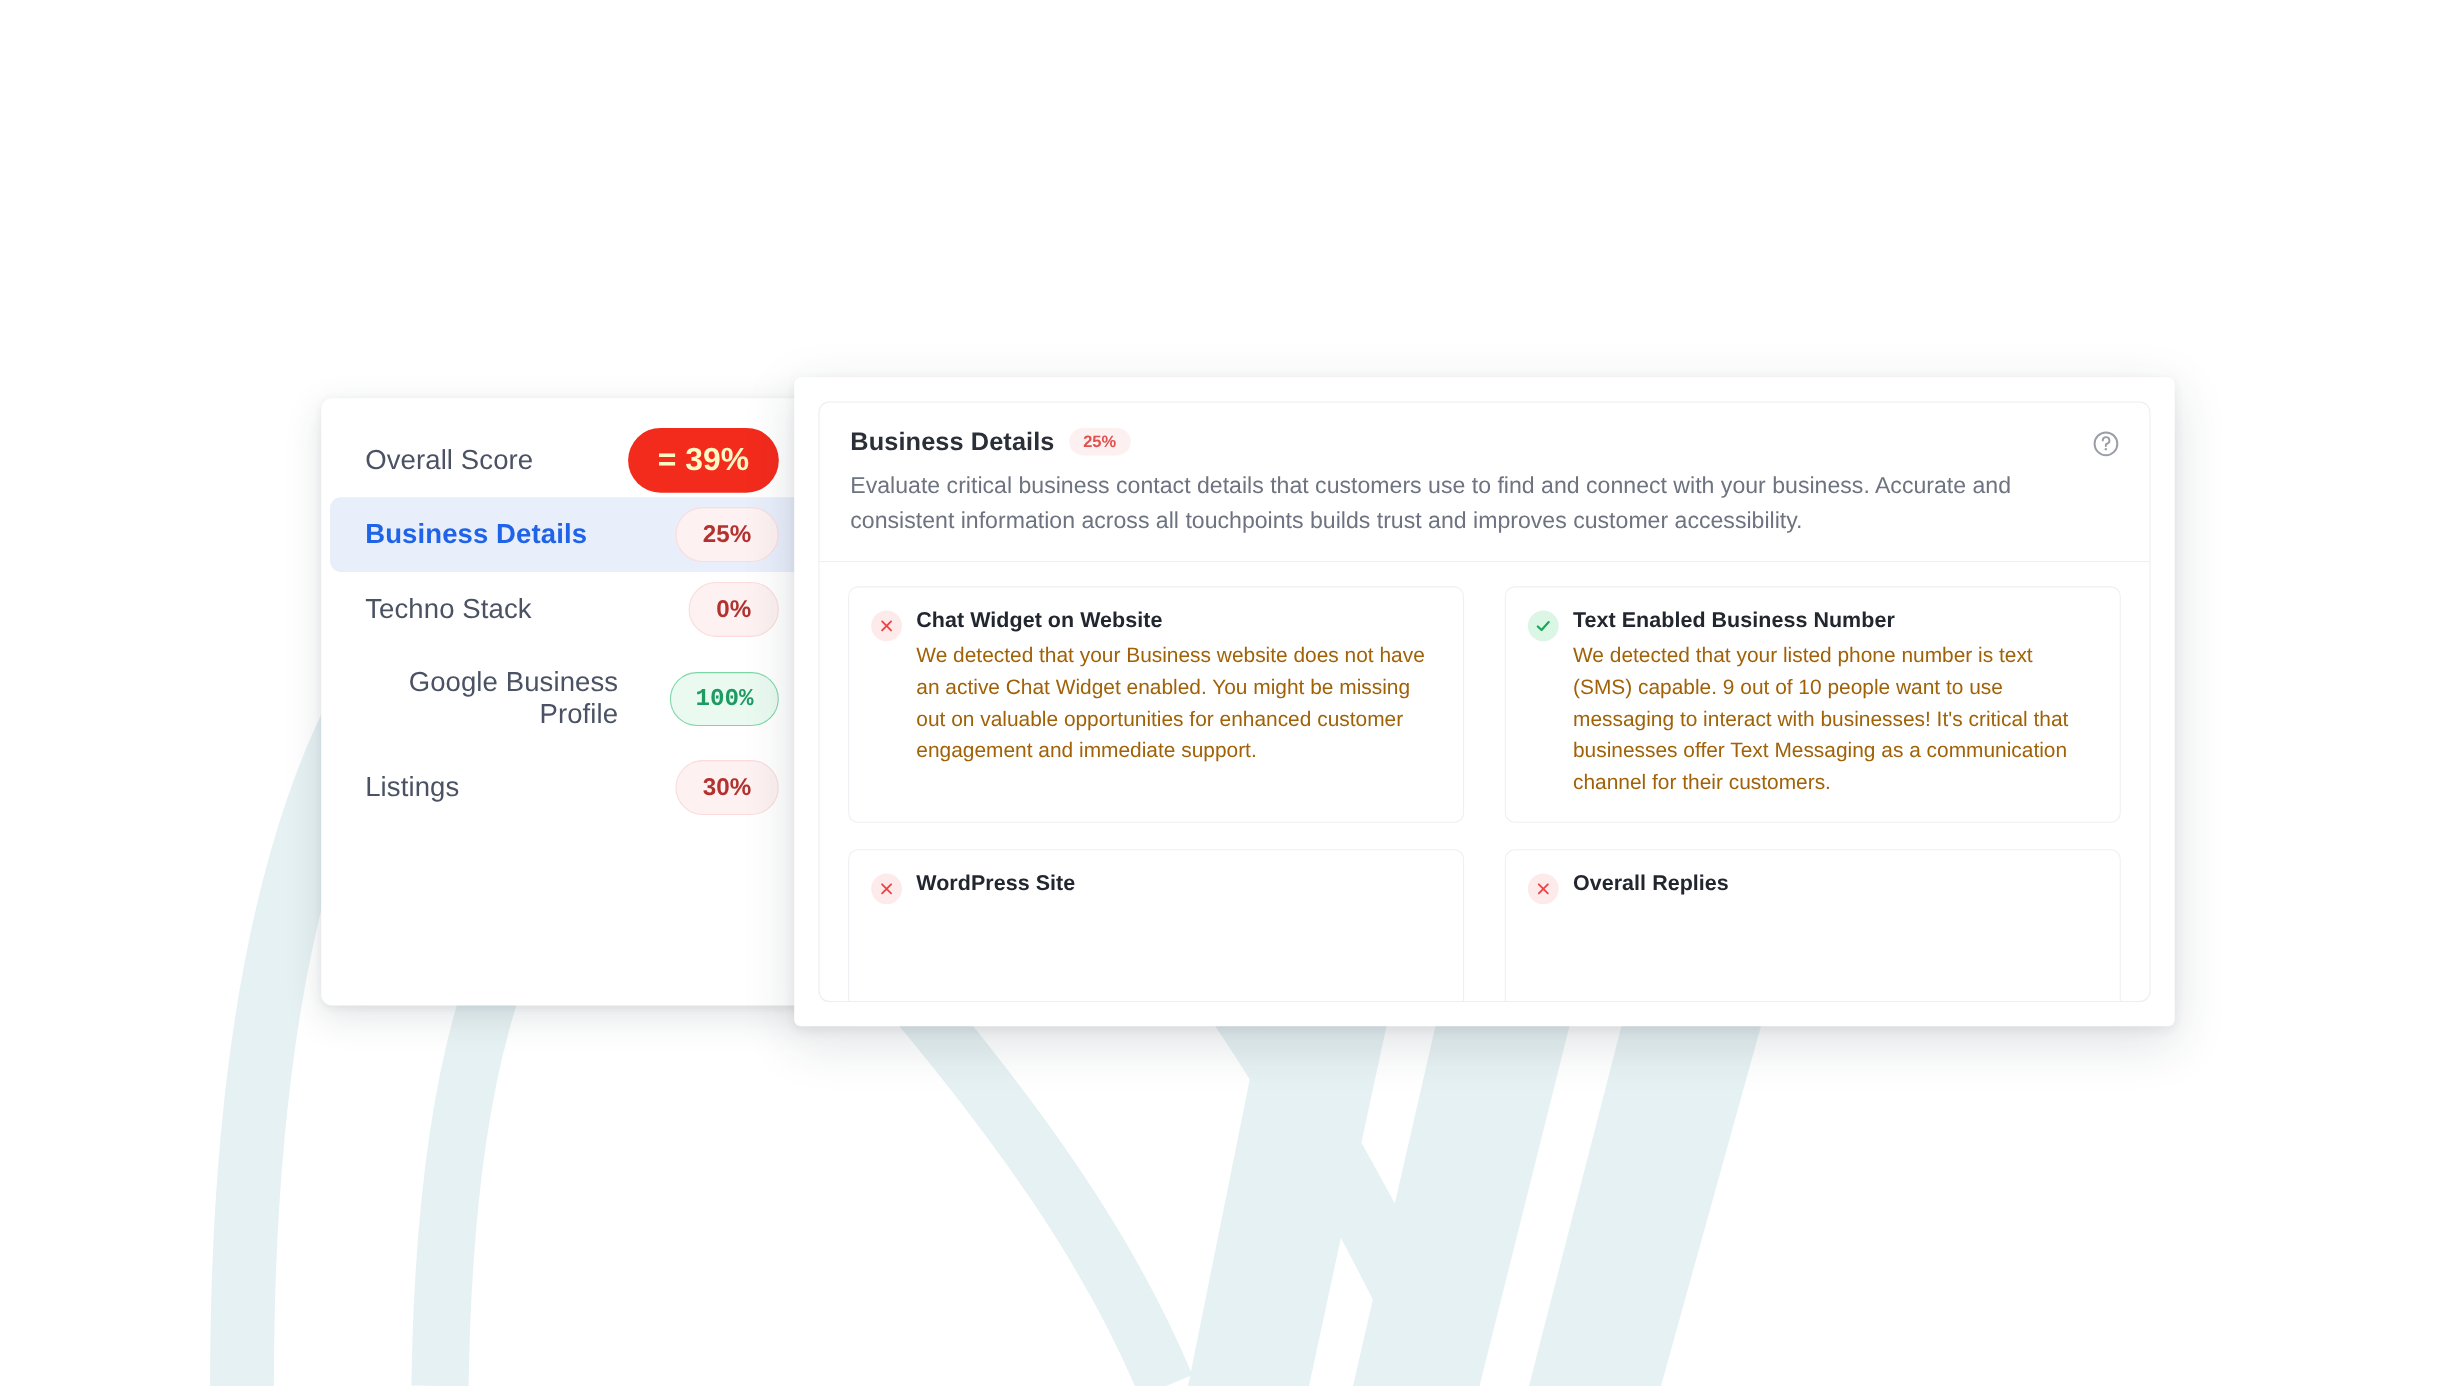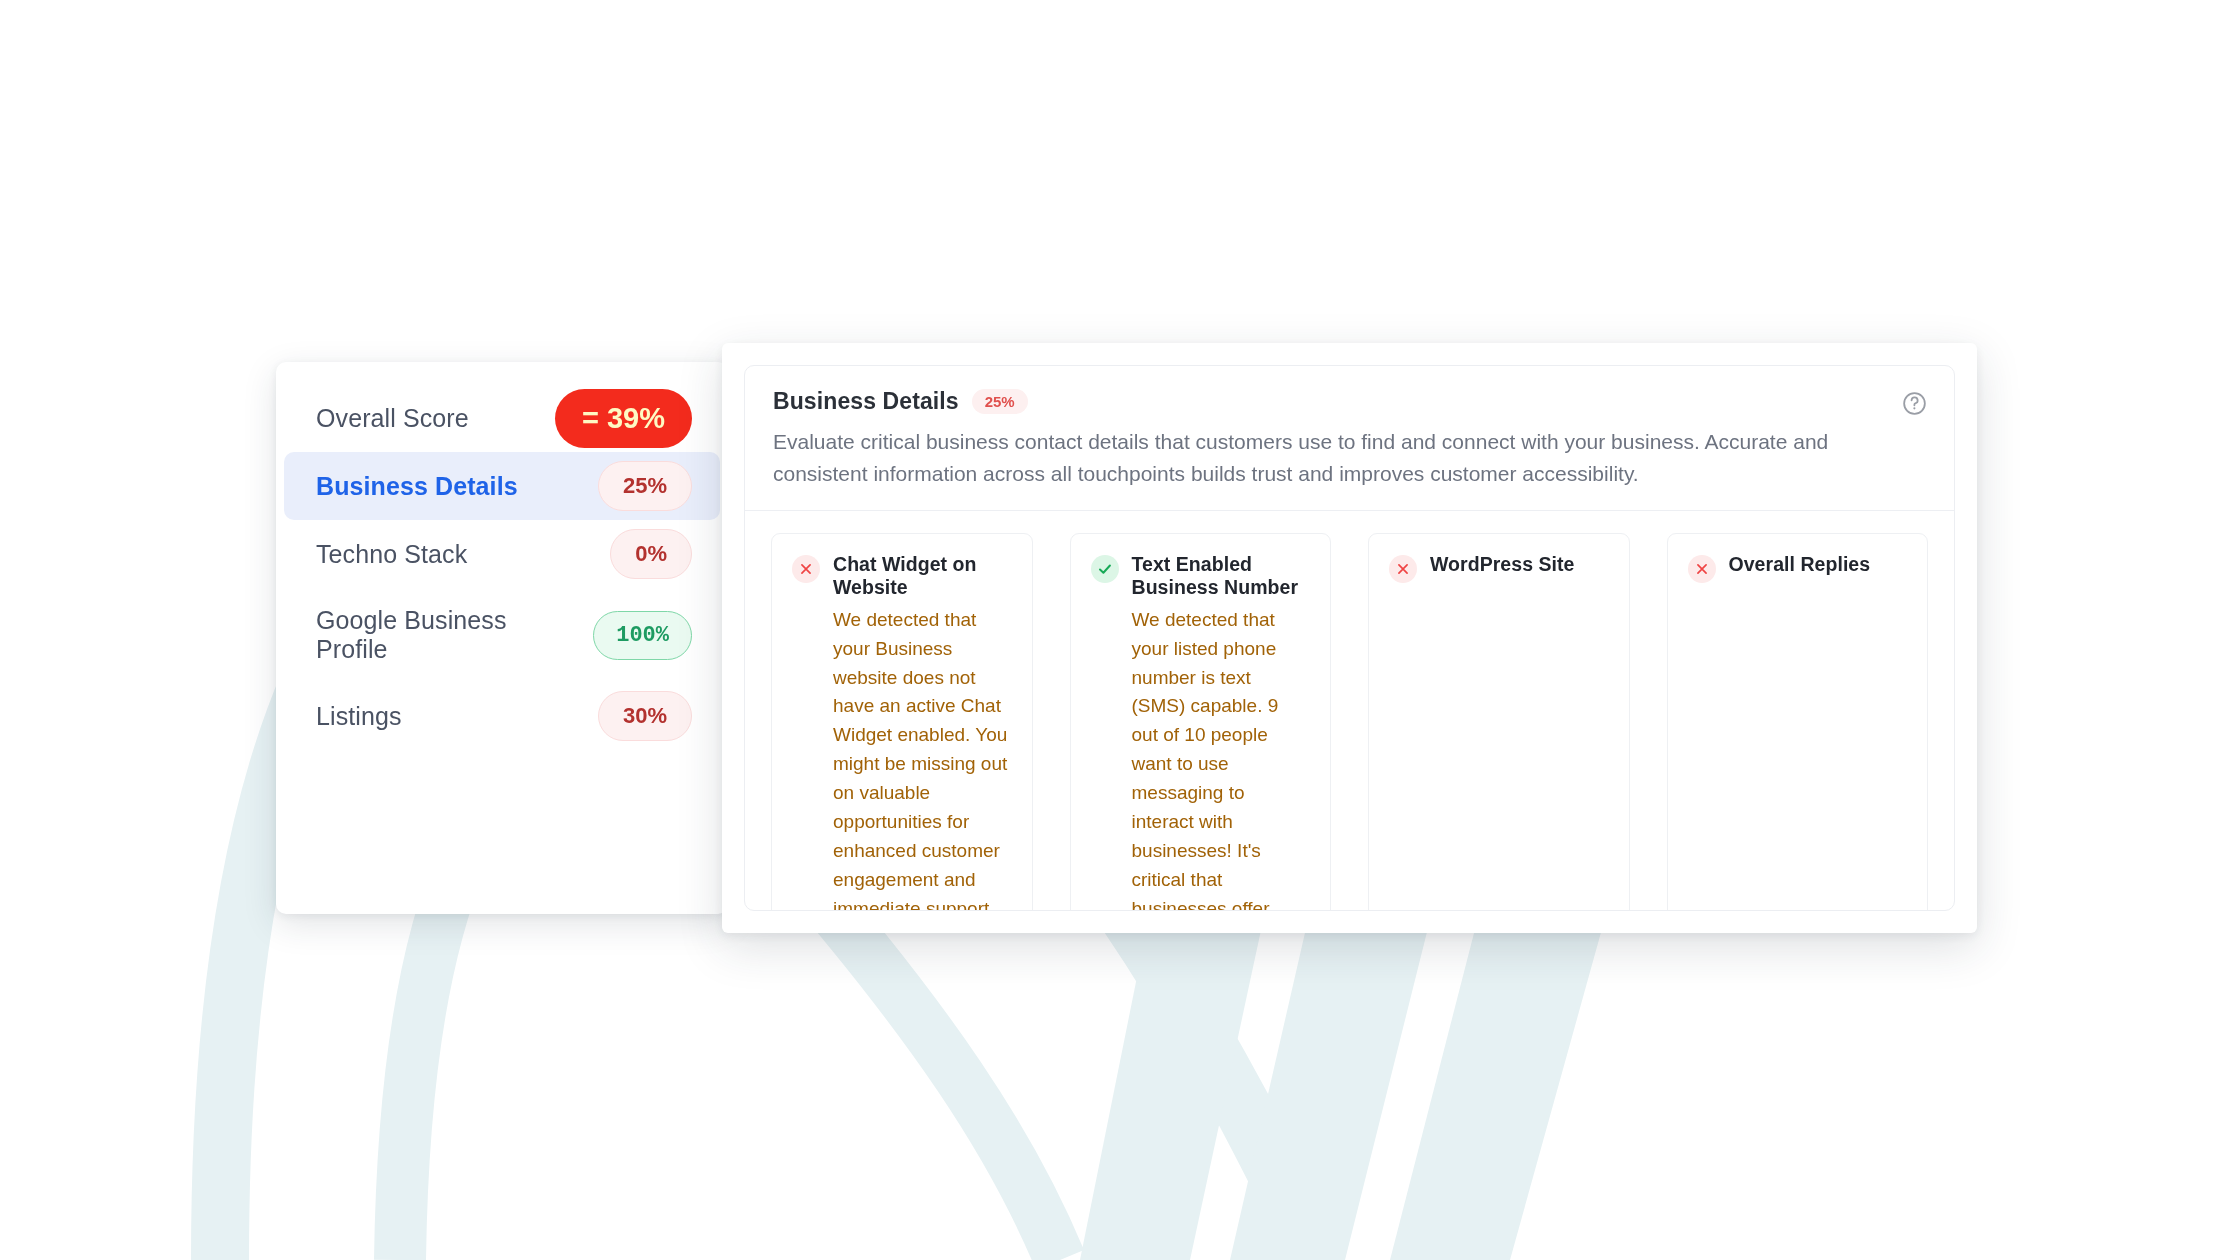--- a/index.html
+++ b/index.html
@@ -23,30 +23,31 @@
     inset: 0;
     width: 2240px;
     height: 1260px;
     pointer-events: none;
     z-index: 0;
   }
 
   
   #score-panel {
     position: absolute;
-    left: 276px;
+    left: 292px;
     top: 362px;
     width: 452px;
     height: 552px;
     background: #ffffff;
     border-radius: 10px;
     box-shadow: 0 10px 34px rgba(31,45,61,0.13), 0 2px 8px rgba(31,45,61,0.07);
     z-index: 1;
     padding: 22px 0 0 0;
     overflow: hidden;
+    text-align: right;
   }
 
   .score-row {
     display: flex;
     align-items: center;
     justify-content: space-between;
     height: 68px;
     padding: 0 28px 0 32px;
     margin: 0 8px;
     border-radius: 10px;
@@ -166,21 +167,21 @@
     width: 27px;
     height: 27px;
     cursor: pointer;
   }
 
   
   #checks-grid {
     flex: 1;
     padding: 22px 26px 26px 26px;
     display: grid;
-    grid-template-columns: 1fr 1fr 1fr 1fr;
+    grid-template-columns: 1fr 1fr;
     grid-auto-rows: min-content;
     gap: 24px 37px;
     align-content: start;
   }
 
   .check-card {
     border: 1px solid #eef0f3;
     border-radius: 9px;
     background: #ffffff;
     padding: 19px 22px 20px 20px;

